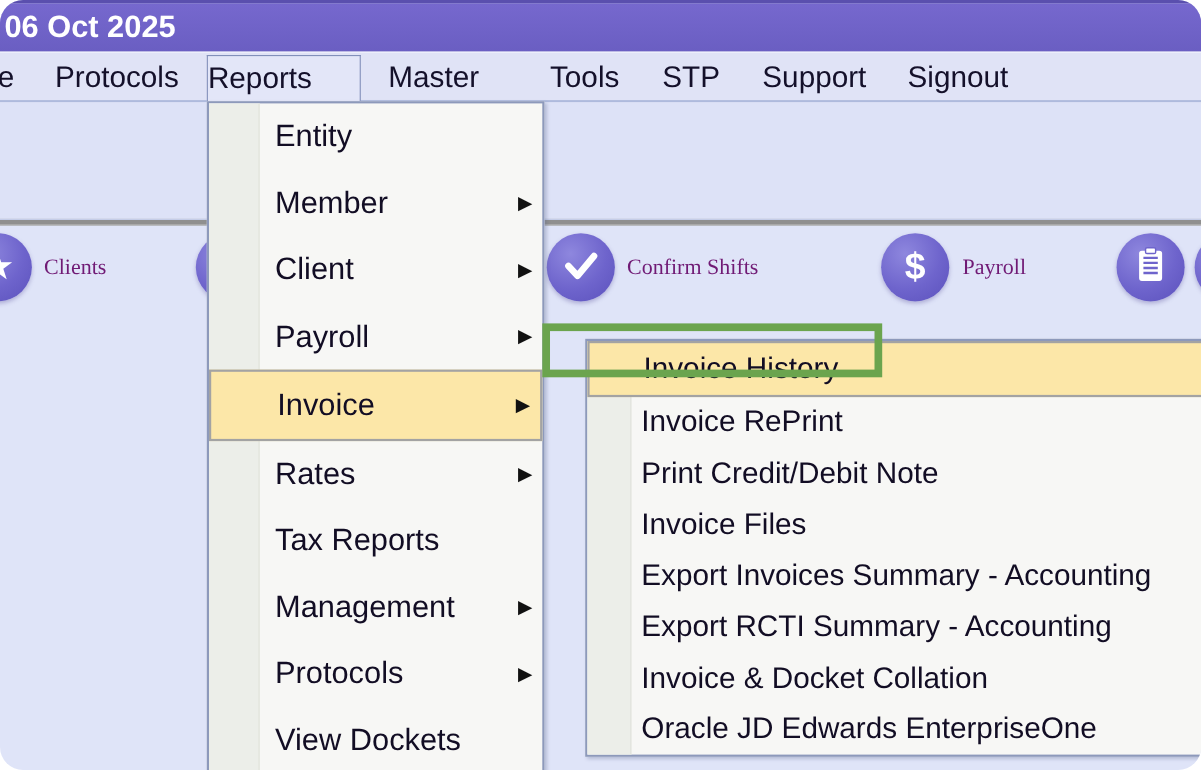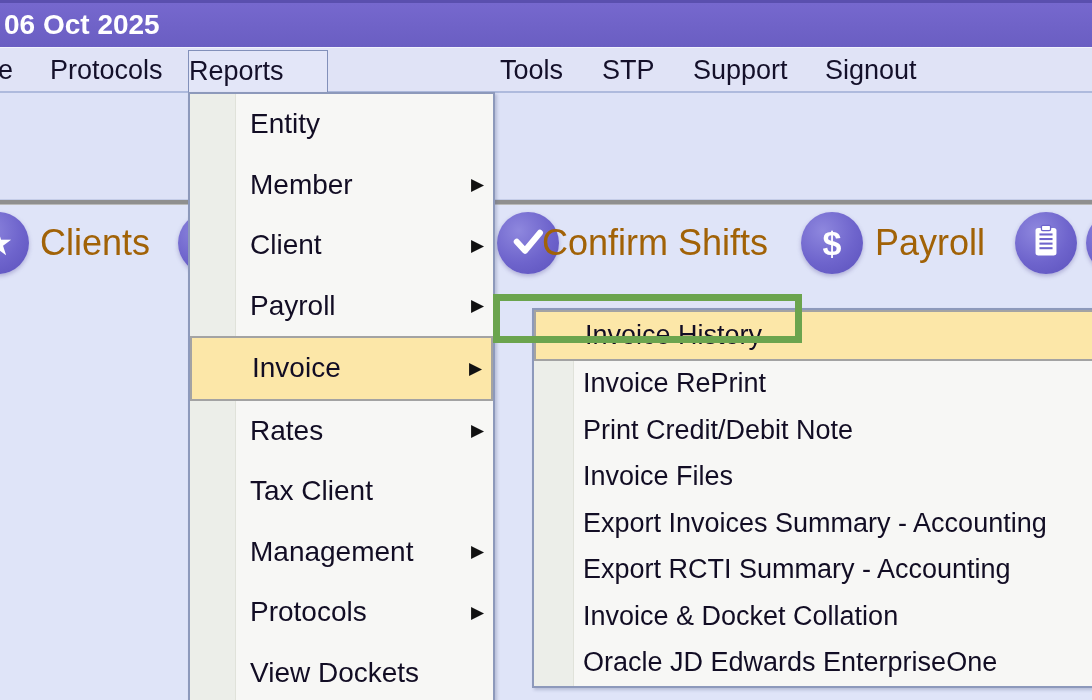--- a/index.html
+++ b/index.html
@@ -1,18 +1,18 @@
 <!DOCTYPE html>
 <html><head>
 <meta charset="utf-8">
 <style>
   * { margin:0; padding:0; box-sizing:border-box; }
   html,body { width:1092px; height:700px; overflow:hidden; }
   body { font-family:"Liberation Sans", sans-serif; }
-  .screen { position:relative; width:1092px; height:700px; background:#dfe4f8; overflow:hidden; }
+  .screen { position:relative; width:1092px; height:700px; background:#dfe4f8; overflow:hidden;border-radius:21px; }
 
   
   .titlebar {
     position:absolute; left:0; top:0; width:1092px; height:47px;
     background:linear-gradient(#7668ce, #6a5ec2);
     border-top:3px solid #5a4fae;
     color:#ffffff; font-weight:bold; font-size:28px;
     display:flex; align-items:center; padding-left:4px;
   }
 
@@ -39,21 +39,21 @@
     position:absolute; top:119px; width:62px; height:62px; border-radius:50%;
     background:radial-gradient(circle at 35% 30%, #8e87de 0%, #6e64cc 55%, #5b51bc 100%);
     box-shadow:0 2px 4px rgba(80,70,150,.35);
     display:flex; align-items:center; justify-content:center; cursor:pointer;
   }
   .glyph { color:#ffffff; }
   .glyph.star { font-size:34px; line-height:1; }
   .glyph.dollar { font-size:34px; font-weight:bold; line-height:1; }
   .tb-label {
     position:absolute; top:119px; height:62px; line-height:62px;
-    font-size:36px; color:#a16207; white-space:nowrap; cursor:pointer;
+    font-size:20px; color:#701a75; white-space:nowrap; cursor:pointer;font-family:Liberation Serif, serif;
   }
   .divider {
     position:absolute; left:0; top:199px; width:1092px; height:6px;
     background:#8f8f8f; border-top:1px solid #c5cde8; border-bottom:1px solid #b9b9b9;
   }
 
   
   .panel {
     position:absolute; background:#f7f7f5; border:2px solid #8d99bb;
     box-shadow:2px 2px 3px rgba(90,100,140,.30);
@@ -93,20 +93,21 @@
 <div class="screen">
 
   <div class="titlebar">
     <span>06 Oct 2025</span>
   </div>
 
   <div class="menubar">
     <span class="mb-item" style="left:-2px">e</span>
     <span class="mb-item" style="left:50px">Protocols</span>
     <span class="mb-item selected" style="left:188px;width:140px">Reports</span>
+    <span class="mb-item" style="left:353px">Master</span>
     <span class="mb-item" style="left:500px">Tools</span>
     <span class="mb-item" style="left:602px">STP</span>
     <span class="mb-item" style="left:693px">Support</span>
     <span class="mb-item" style="left:825px">Signout</span>
   </div>
 
   <div class="toolbar">
     <div class="circle" style="left:-33px">
       <span class="glyph star">★</span>
     </div>
@@ -114,21 +115,21 @@
 
     <div class="circle" style="left:178px"></div>
 
     <div class="circle" style="left:497px">
       <span>
         <svg width="36" height="36" viewBox="0 0 24 24">
             <path d="M4.5 12.5 l5.5 6 L20 6.5" stroke="#ffffff" stroke-width="4" fill="none" stroke-linecap="round" stroke-linejoin="round"></path>
           </svg>
       </span>
     </div>
-    <span class="tb-label" style="left:542px">Confirm Shifts</span>
+    <span class="tb-label" style="left:570px">Confirm Shifts</span>
 
     <div class="circle" style="left:801px">
       <span class="glyph dollar">$</span>
     </div>
     <span class="tb-label" style="left:875px">Payroll</span>
 
     <div class="circle" style="left:1015px">
       <span>
         <svg width="32" height="34" viewBox="0 0 24 26">
           <rect x="4" y="3" width="16" height="21" rx="2" fill="#ffffff"></rect>
@@ -165,21 +166,21 @@
       </div>
       <div class="row hl">
         <span>Invoice</span>
         <span class="arrow">▶</span>
       </div>
       <div class="row">
         <span>Rates</span>
         <span class="arrow">▶</span>
       </div>
       <div class="row">
-        <span>Tax Client</span>
+        <span>Tax Reports</span>
       </div>
       <div class="row">
         <span>Management</span>
         <span class="arrow">▶</span>
       </div>
       <div class="row">
         <span>Protocols</span>
         <span class="arrow">▶</span>
       </div>
       <div class="row">

